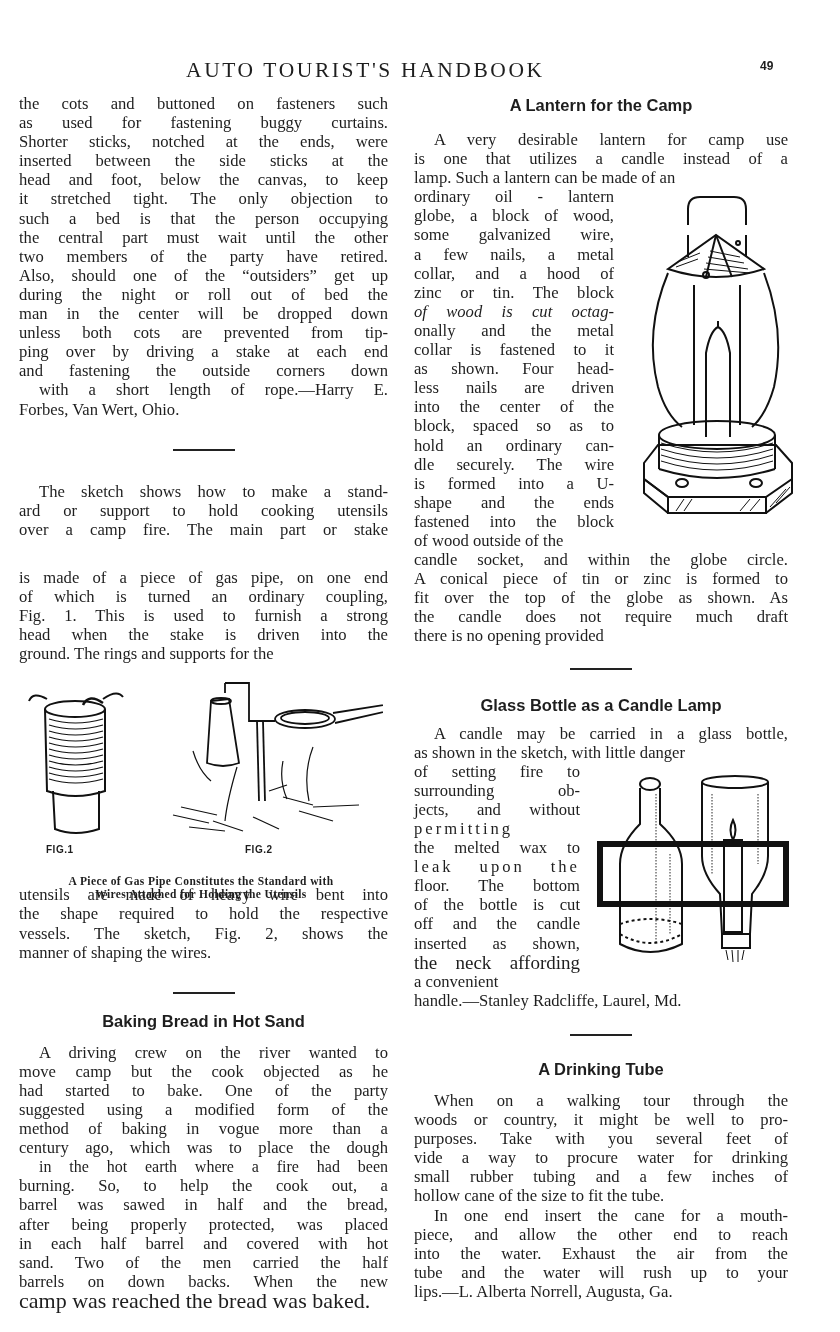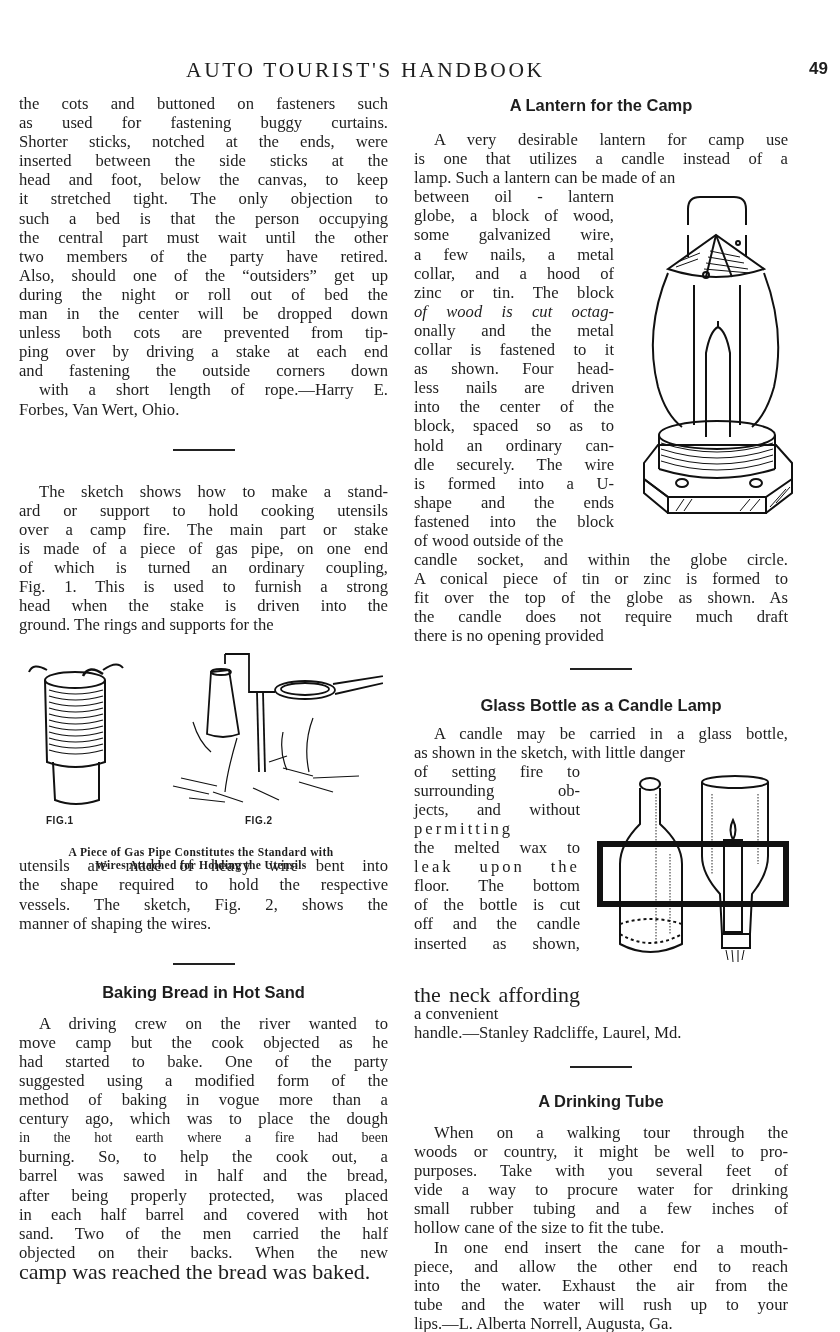--- a/index.html
+++ b/index.html
@@ -1,20 +1,20 @@
 <!DOCTYPE html>
 <html><head>
 <meta charset="utf-8">
 <style>
   html,body{margin:0;padding:0;background:#fff;}
   body{width:840px;height:1332px;position:relative;overflow:hidden;color:#1e1e1e;
        font-family:"Liberation Serif","DejaVu Serif",serif;}
   .header{position:absolute;top:58px;left:0;width:840px;height:26px;}
   .running-title{position:absolute;left:186px;top:0;font-size:21.5px;letter-spacing:2.6px;font-weight:normal;}
-  .page-num{position:absolute;left:809px;top:1px;font-family:"Liberation Sans","DejaVu Sans",sans-serif;font-size:17px;font-weight:bold;}
+  .page-num{position:absolute;left:760px;top:1px;font-family:"Liberation Sans","DejaVu Sans",sans-serif;font-size:12px;font-weight:bold;}
   .col{position:absolute;top:94px;}
   .col-left{left:19px;width:369px;}
   .col-right{left:414px;width:374px;}
   .h{font-family:"Liberation Sans","DejaVu Sans",sans-serif;font-weight:bold;font-size:16.5px;text-align:center;margin:0;}
   .rule{width:62px;height:2px;background:#222;margin:0 auto;}
   .abs{position:absolute;}
   .figcap{font-family:"Liberation Serif",serif;font-weight:bold;font-size:11.5px;line-height:12.5px;text-align:center;letter-spacing:.4px;}
   .figlabel{font-family:"Liberation Sans",sans-serif;font-weight:bold;font-size:10px;letter-spacing:.5px;}
   svg{display:block;}
 </style>
@@ -49,21 +49,21 @@
     </div>
 
   <div style="height:30px"></div>
   <div class="rule"></div>
   <div style="height:22px"></div>
   <div style="height:9px"></div>
   <div class="lines">
       <div style="font-size: 16.6px; line-height: 19.1px; white-space: nowrap; text-align: justify; text-align-last: justify; padding-left: 20px;">The sketch shows how to make a stand-</div>
       <div style="font-size: 16.6px; line-height: 19.1px; white-space: nowrap; text-align: justify; text-align-last: justify;">ard or support to hold cooking utensils</div>
       <div style="font-size: 16.6px; line-height: 19.1px; white-space: nowrap; text-align: justify; text-align-last: justify;">over a camp fire. The main part or stake</div>
-      <div style="font-size: 16.6px; line-height: 19.1px; white-space: nowrap; text-align: justify; text-align-last: justify;">is made of a piece of gas pipe, on one end</div>
+      <div style="font-size: 16.6px; line-height: 19.1px; white-space: nowrap; text-align: justify; text-align-last: justify; margin-top: 29px;">is made of a piece of gas pipe, on one end</div>
       <div style="font-size: 16.6px; line-height: 19.1px; white-space: nowrap; text-align: justify; text-align-last: justify;">of which is turned an ordinary coupling,</div>
       <div style="font-size: 16.6px; line-height: 19.1px; white-space: nowrap; text-align: justify; text-align-last: justify;">Fig. 1. This is used to furnish a strong</div>
       <div style="font-size: 16.6px; line-height: 19.1px; white-space: nowrap; text-align: justify; text-align-last: justify;">head when the stake is driven into the</div>
       <div style="font-size: 16.6px; line-height: 19.1px; white-space: nowrap; text-align: justify; text-align-last: left;">ground. The rings and supports for the</div>
     </div>
 
   <div style="position:relative;height:228px;margin-top:18px;">
     <svg width="370" height="160" viewBox="0 0 370 160" style="position:absolute;left:-6px;top:0;">
 
       <g stroke="#111" fill="none" stroke-width="2">
@@ -135,42 +135,42 @@
   <div style="height:18px"></div>
   <h2 class="h">Baking Bread in Hot Sand</h2>
   <div style="height:12px"></div>
   <div class="lines">
       <div style="font-size: 16.6px; line-height: 19.1px; white-space: nowrap; text-align: justify; text-align-last: justify; padding-left: 20px;">A driving crew on the river wanted to</div>
       <div style="font-size: 16.6px; line-height: 19.1px; white-space: nowrap; text-align: justify; text-align-last: justify;">move camp but the cook objected as he</div>
       <div style="font-size: 16.6px; line-height: 19.1px; white-space: nowrap; text-align: justify; text-align-last: justify;">had started to bake. One of the party</div>
       <div style="font-size: 16.6px; line-height: 19.1px; white-space: nowrap; text-align: justify; text-align-last: justify;">suggested using a modified form of the</div>
       <div style="font-size: 16.6px; line-height: 19.1px; white-space: nowrap; text-align: justify; text-align-last: justify;">method of baking in vogue more than a</div>
       <div style="font-size: 16.6px; line-height: 19.1px; white-space: nowrap; text-align: justify; text-align-last: justify;">century ago, which was to place the dough</div>
-      <div style="font-size: 14px; line-height: 19.1px; white-space: nowrap; text-align: justify; text-align-last: justify;">in the hot earth where a fire had been</div>
+      <div style="font-size: 16px; line-height: 19.1px; white-space: nowrap; text-align: justify; text-align-last: justify; margin-left: 20px;">in the hot earth where a fire had been</div>
       <div style="font-size: 16.6px; line-height: 19.1px; white-space: nowrap; text-align: justify; text-align-last: justify;">burning. So, to help the cook out, a</div>
       <div style="font-size: 16.6px; line-height: 19.1px; white-space: nowrap; text-align: justify; text-align-last: justify;">barrel was sawed in half and the bread,</div>
       <div style="font-size: 16.6px; line-height: 19.1px; white-space: nowrap; text-align: justify; text-align-last: justify;">after being properly protected, was placed</div>
       <div style="font-size: 16.6px; line-height: 19.1px; white-space: nowrap; text-align: justify; text-align-last: justify;">in each half barrel and covered with hot</div>
       <div style="font-size: 16.6px; line-height: 19.1px; white-space: nowrap; text-align: justify; text-align-last: justify;">sand. Two of the men carried the half</div>
-      <div style="font-size: 16.6px; line-height: 19.1px; white-space: nowrap; text-align: justify; text-align-last: justify;">objected on their backs. When the new</div>
+      <div style="font-size: 16.6px; line-height: 19.1px; white-space: nowrap; text-align: justify; text-align-last: justify;">barrels on down backs. When the new</div>
       <div style="font-size: 22px; line-height: 19.1px; white-space: nowrap; text-align: justify; text-align-last: left;">camp was reached the bread was baked.</div>
     </div>
 </div>
 
 <div class="col col-right" style="top:96px;">
   <h2 class="h">A Lantern for the Camp</h2>
   <div style="height:15px"></div>
   <div class="lines">
       <div style="font-size: 16.6px; line-height: 19.1px; white-space: nowrap; text-align: justify; text-align-last: justify; padding-left: 20px;">A very desirable lantern for camp use</div>
       <div style="font-size: 16.6px; line-height: 19.1px; white-space: nowrap; text-align: justify; text-align-last: justify;">is one that utilizes a candle instead of a</div>
       <div style="font-size: 16.6px; line-height: 19.1px; white-space: nowrap; text-align: justify; text-align-last: left;">lamp. Such a lantern can be made of an</div>
     </div>
   <div style="position:relative;">
     <div style="width:200px;" class="lines">
-        <div style="font-size: 16.6px; line-height: 19.1px; white-space: nowrap; text-align: justify; text-align-last: justify;">between oil - lantern</div>
+        <div style="font-size: 16.6px; line-height: 19.1px; white-space: nowrap; text-align: justify; text-align-last: justify;">ordinary oil - lantern</div>
         <div style="font-size: 16.6px; line-height: 19.1px; white-space: nowrap; text-align: justify; text-align-last: justify;">globe, a block of wood,</div>
         <div style="font-size: 16.6px; line-height: 19.1px; white-space: nowrap; text-align: justify; text-align-last: justify;">some galvanized wire,</div>
         <div style="font-size: 16.6px; line-height: 19.1px; white-space: nowrap; text-align: justify; text-align-last: justify;">a few nails, a metal</div>
         <div style="font-size: 16.6px; line-height: 19.1px; white-space: nowrap; text-align: justify; text-align-last: justify;">collar, and a hood of</div>
         <div style="font-size: 16.6px; line-height: 19.1px; white-space: nowrap; text-align: justify; text-align-last: justify;">zinc or tin. The block</div>
         <div style="font-size: 16.6px; line-height: 19.1px; white-space: nowrap; text-align: justify; text-align-last: justify; font-style: italic;">of wood is cut octag-</div>
         <div style="font-size: 16.6px; line-height: 19.1px; white-space: nowrap; text-align: justify; text-align-last: justify;">onally and the metal</div>
         <div style="font-size: 16.6px; line-height: 19.1px; white-space: nowrap; text-align: justify; text-align-last: justify;">collar is fastened to it</div>
         <div style="font-size: 16.6px; line-height: 19.1px; white-space: nowrap; text-align: justify; text-align-last: justify;">as shown. Four head-</div>
         <div style="font-size: 16.6px; line-height: 19.1px; white-space: nowrap; text-align: justify; text-align-last: justify;">less nails are driven</div>
@@ -257,21 +257,21 @@
         <div style="font-size: 16.6px; line-height: 19.1px; white-space: nowrap; text-align: justify; text-align-last: justify;">of setting fire to</div>
         <div style="font-size: 16.6px; line-height: 19.1px; white-space: nowrap; text-align: justify; text-align-last: justify;">surrounding ob-</div>
         <div style="font-size: 16.6px; line-height: 19.1px; white-space: nowrap; text-align: justify; text-align-last: justify;">jects, and without</div>
         <div style="font-size: 16.6px; line-height: 19.1px; white-space: nowrap; text-align: justify; text-align-last: justify; letter-spacing: 3px;">permitting</div>
         <div style="font-size: 16.6px; line-height: 19.1px; white-space: nowrap; text-align: justify; text-align-last: justify;">the melted wax to</div>
         <div style="font-size: 16.6px; line-height: 19.1px; white-space: nowrap; text-align: justify; text-align-last: justify; letter-spacing: 3px;">leak upon the</div>
         <div style="font-size: 16.6px; line-height: 19.1px; white-space: nowrap; text-align: justify; text-align-last: justify;">floor. The bottom</div>
         <div style="font-size: 16.6px; line-height: 19.1px; white-space: nowrap; text-align: justify; text-align-last: justify;">of the bottle is cut</div>
         <div style="font-size: 16.6px; line-height: 19.1px; white-space: nowrap; text-align: justify; text-align-last: justify;">off and the candle</div>
         <div style="font-size: 16.6px; line-height: 19.1px; white-space: nowrap; text-align: justify; text-align-last: justify;">inserted as shown,</div>
-        <div style="font-size: 22px; line-height: 19.1px; white-space: nowrap; text-align: justify; text-align-last: justify; margin-top: 32px;">the neck affording</div>
+        <div style="font-size: 19px; line-height: 19.1px; white-space: nowrap; text-align: justify; text-align-last: justify;">the neck affording</div>
         <div style="font-size: 16.6px; line-height: 19.1px; white-space: nowrap; text-align: justify; text-align-last: left;">a convenient</div>
       </div>
     <svg width="200" height="200" viewBox="0 0 200 200" style="position:absolute;left:176px;top:2px;">
       <g stroke="#111" fill="none" stroke-width="2">
         <rect x="10" y="80" width="186" height="60" stroke-width="6"></rect>
         <ellipse cx="60" cy="20" rx="10" ry="6"></ellipse>
         <path d="M50 24 L50 60 Q30 80 30 100 L30 180 Q60 196 92 180 L92 100 Q92 80 70 60 L70 24"></path>
         <path d="M30 160 Q60 150 92 160" stroke-dasharray="3 3"></path>
         <path d="M30 170 Q60 188 92 170" stroke-dasharray="3 3"></path>
         <ellipse cx="145" cy="18" rx="33" ry="6"></ellipse>

